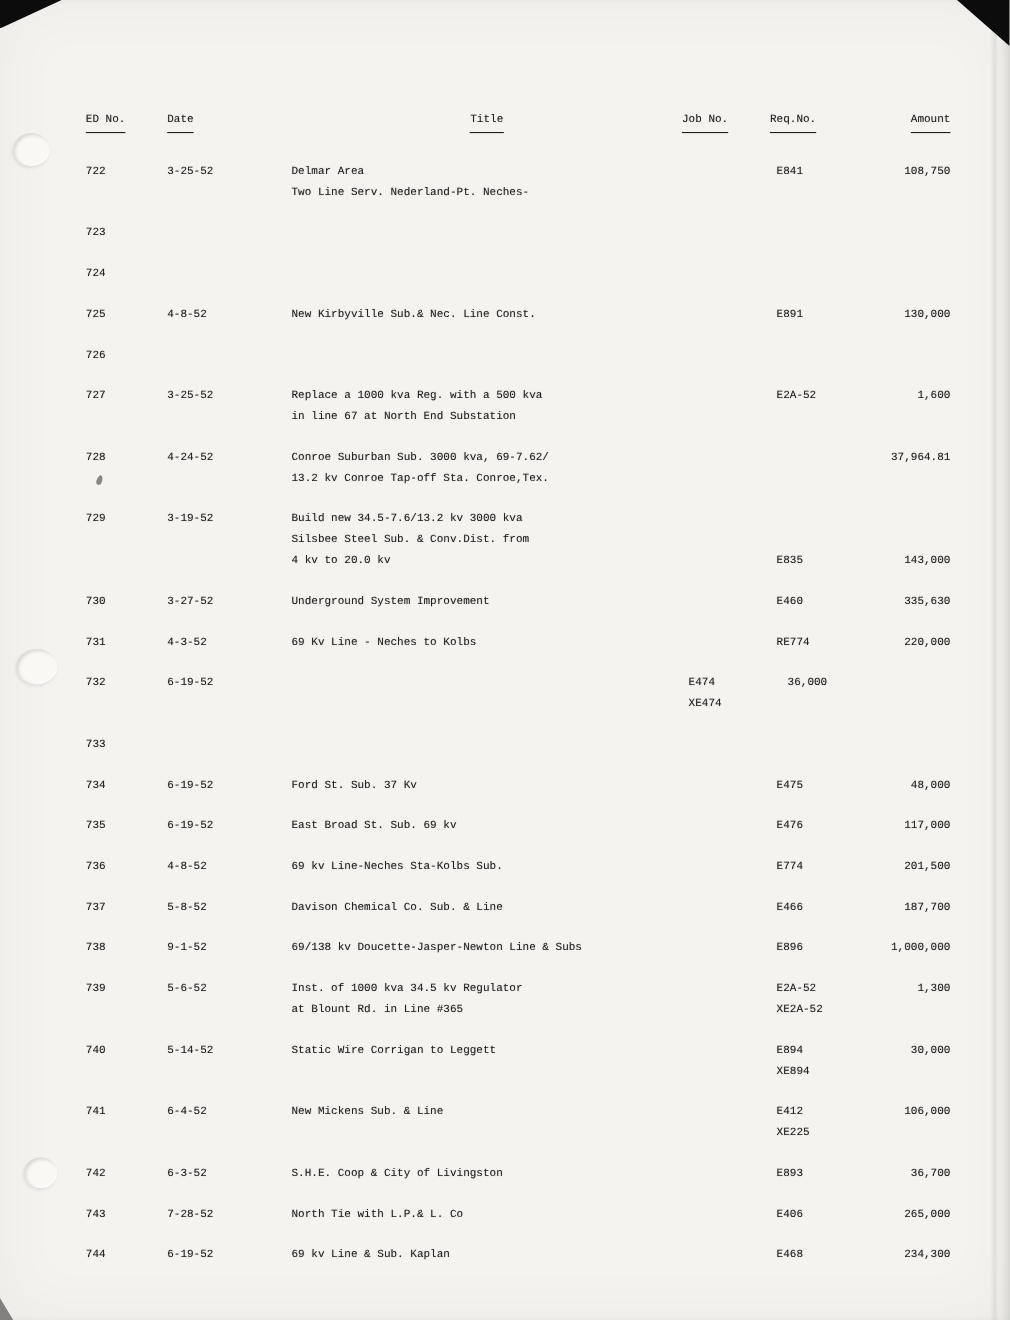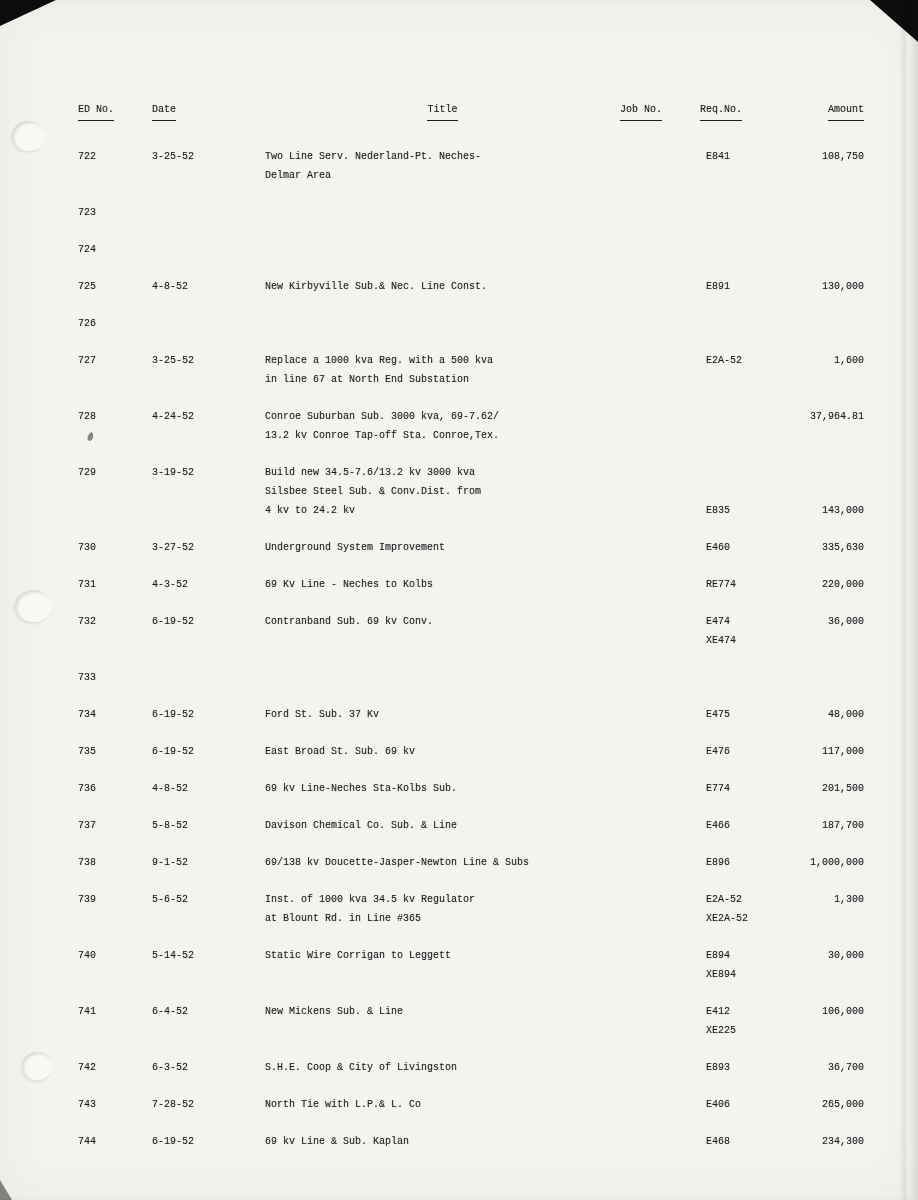--- a/index.html
+++ b/index.html
@@ -111,21 +111,21 @@
       <div class="c h"><span>Date</span></div>
       <div class="c h h-title"><span>Title</span></div>
       <div class="c h"><span>Job No.</span></div>
       <div class="c h"><span>Req.No.</span></div>
       <div class="c h h-amount"><span>Amount</span></div>
     </div>
     <div id="rows">
         <div class="grid row">
     <div class="c ed">722</div>
     <div class="c date">3-25-52</div>
-    <div class="c title"><div class="line">Two Line Serv. Nederland-Pt. Neches-</div><div class="line">Delmar Area</div></div>
+    <div class="c title"><div class="line">Delmar Area</div><div class="line">Two Line Serv. Nederland-Pt. Neches-</div></div>
     <div class="c job"></div>
     <div class="c req"><div class="line">E841</div></div>
     <div class="c amount"><div class="line">108,750</div></div>
   </div>
         <div class="grid row">
     <div class="c ed">723</div>
     <div class="c date"></div>
     <div class="c title"></div>
     <div class="c job"></div>
     <div class="c req"></div>
@@ -167,21 +167,21 @@
     <div class="c ed">728</div>
     <div class="c date">4-24-52</div>
     <div class="c title"><div class="line">Conroe Suburban Sub. 3000 kva, 69-7.62/</div><div class="line">13.2 kv Conroe Tap-off Sta. Conroe,Tex.</div></div>
     <div class="c job"></div>
     <div class="c req"></div>
     <div class="c amount"><div class="line">37,964.81</div></div>
   </div>
         <div class="grid row">
     <div class="c ed">729</div>
     <div class="c date">3-19-52</div>
-    <div class="c title"><div class="line">Build new 34.5-7.6/13.2 kv 3000 kva</div><div class="line">Silsbee Steel Sub. &amp; Conv.Dist. from</div><div class="line">4 kv to 24.2 kv</div></div>
+    <div class="c title"><div class="line">Build new 34.5-7.6/13.2 kv 3000 kva</div><div class="line">Silsbee Steel Sub. &amp; Conv.Dist. from</div><div class="line">4 kv to 20.0 kv</div></div>
     <div class="c job"></div>
     <div class="c req"><div class="line"></div><div class="line"></div><div class="line">E835</div></div>
     <div class="c amount"><div class="line"></div><div class="line"></div><div class="line">143,000</div></div>
   </div>
         <div class="grid row">
     <div class="c ed">730</div>
     <div class="c date">3-27-52</div>
     <div class="c title"><div class="line">Underground System Improvement</div></div>
     <div class="c job"></div>
     <div class="c req"><div class="line">E460</div></div>
@@ -191,21 +191,20 @@
     <div class="c ed">731</div>
     <div class="c date">4-3-52</div>
     <div class="c title"><div class="line">69 Kv Line - Neches to Kolbs</div></div>
     <div class="c job"></div>
     <div class="c req"><div class="line">RE774</div></div>
     <div class="c amount"><div class="line">220,000</div></div>
   </div>
         <div class="grid row">
     <div class="c ed">732</div>
     <div class="c date">6-19-52</div>
-    <div class="c title"><div class="line">Contranband Sub. 69 kv Conv.</div></div>
     <div class="c job"></div>
     <div class="c req"><div class="line">E474</div><div class="line">XE474</div></div>
     <div class="c amount"><div class="line">36,000</div></div>
   </div>
         <div class="grid row">
     <div class="c ed">733</div>
     <div class="c date"></div>
     <div class="c title"></div>
     <div class="c job"></div>
     <div class="c req"></div>

